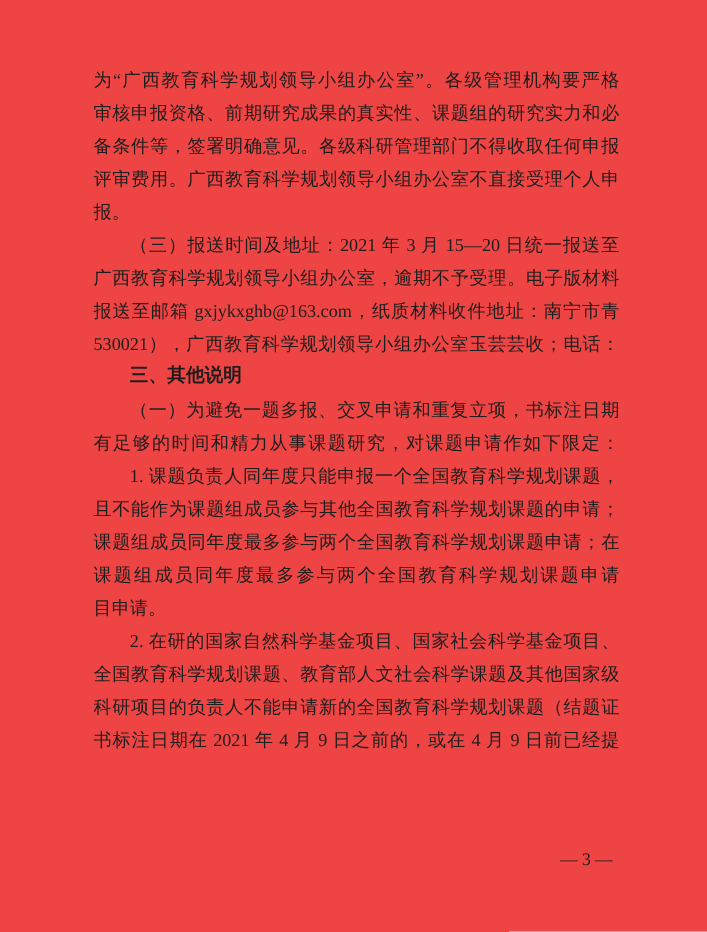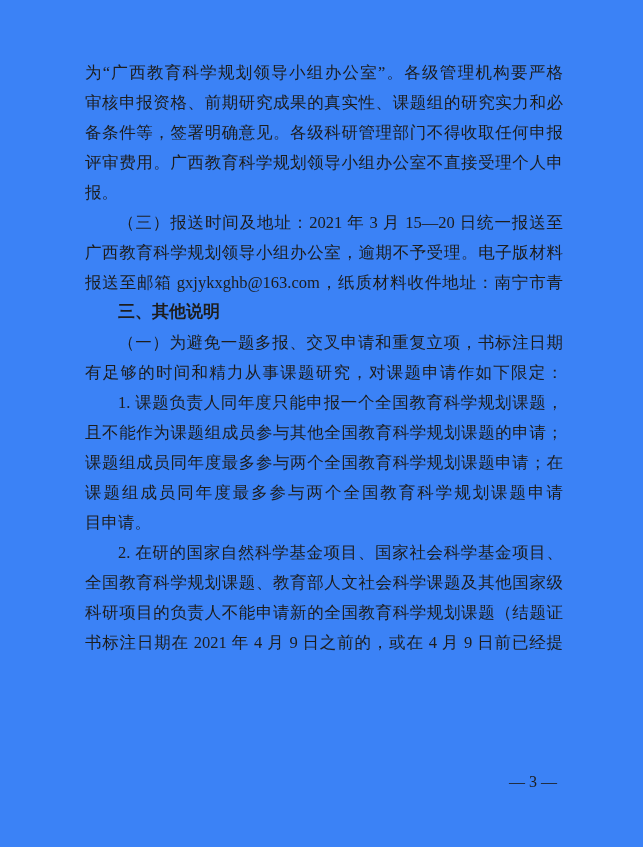--- a/index.html
+++ b/index.html
@@ -4,21 +4,21 @@
 <style>
   html, body {
     margin: 0;
     padding: 0;
     background: #ffffff;
   }
   .page {
     position: relative;
     width: 643px;
     height: 847px;
-    background: #3b82f6;
+    background: #ef4444;
     overflow: hidden;
     font-family: "Liberation Serif", "DejaVu Serif", serif;
   }
   .content {
     position: absolute;
     left: 85px;
     top: 58px;
     width: 478px;
   }
   .line {
@@ -59,20 +59,21 @@
 <div class="page">
   <div class="content" id="content">
       <div class="line">为“广西教育科学规划领导小组办公室”。各级管理机构要严格</div>
       <div class="line">审核申报资格、前期研究成果的真实性、课题组的研究实力和必</div>
       <div class="line">备条件等，签署明确意见。各级科研管理部门不得收取任何申报</div>
       <div class="line">评审费用。广西教育科学规划领导小组办公室不直接受理个人申</div>
       <div class="line last">报。</div>
       <div class="line indent">（三）报送时间及地址：2021 年 3 月 15—20 日统一报送至</div>
       <div class="line">广西教育科学规划领导小组办公室，逾期不予受理。电子版材料</div>
       <div class="line">报送至邮箱 gxjykxghb@163.com，纸质材料收件地址：南宁市青</div>
+      <div class="line">530021），广西教育科学规划领导小组办公室玉芸芸收；电话：</div>
       <div class="line indent heading last">三、其他说明</div>
       <div class="line indent">（一）为避免一题多报、交叉申请和重复立项，书标注日期在</div>
       <div class="line">有足够的时间和精力从事课题研究，对课题申请作如下限定：</div>
       <div class="line indent">1. 课题负责人同年度只能申报一个全国教育科学规划课题，</div>
       <div class="line">且不能作为课题组成员参与其他全国教育科学规划课题的申请；</div>
       <div class="line">课题组成员同年度最多参与两个全国教育科学规划课题申请；在</div>
       <div class="line">课题组成员同年度最多参与两个全国教育科学规划课题申请</div>
       <div class="line last">目申请。</div>
       <div class="line indent">2. 在研的国家自然科学基金项目、国家社会科学基金项目、</div>
       <div class="line">全国教育科学规划课题、教育部人文社会科学课题及其他国家级</div>

